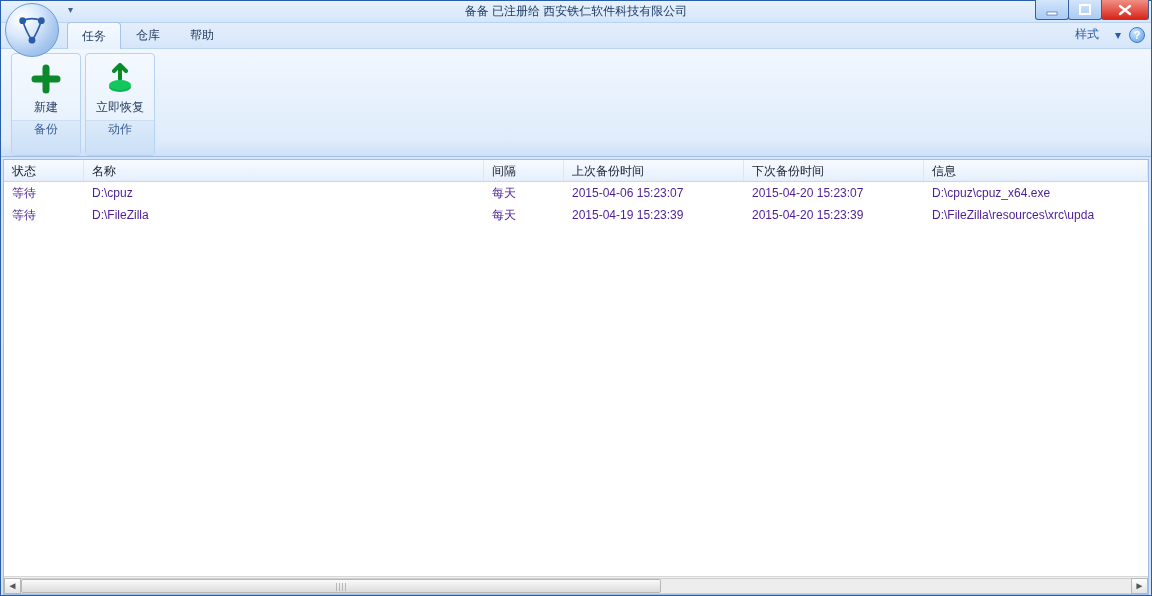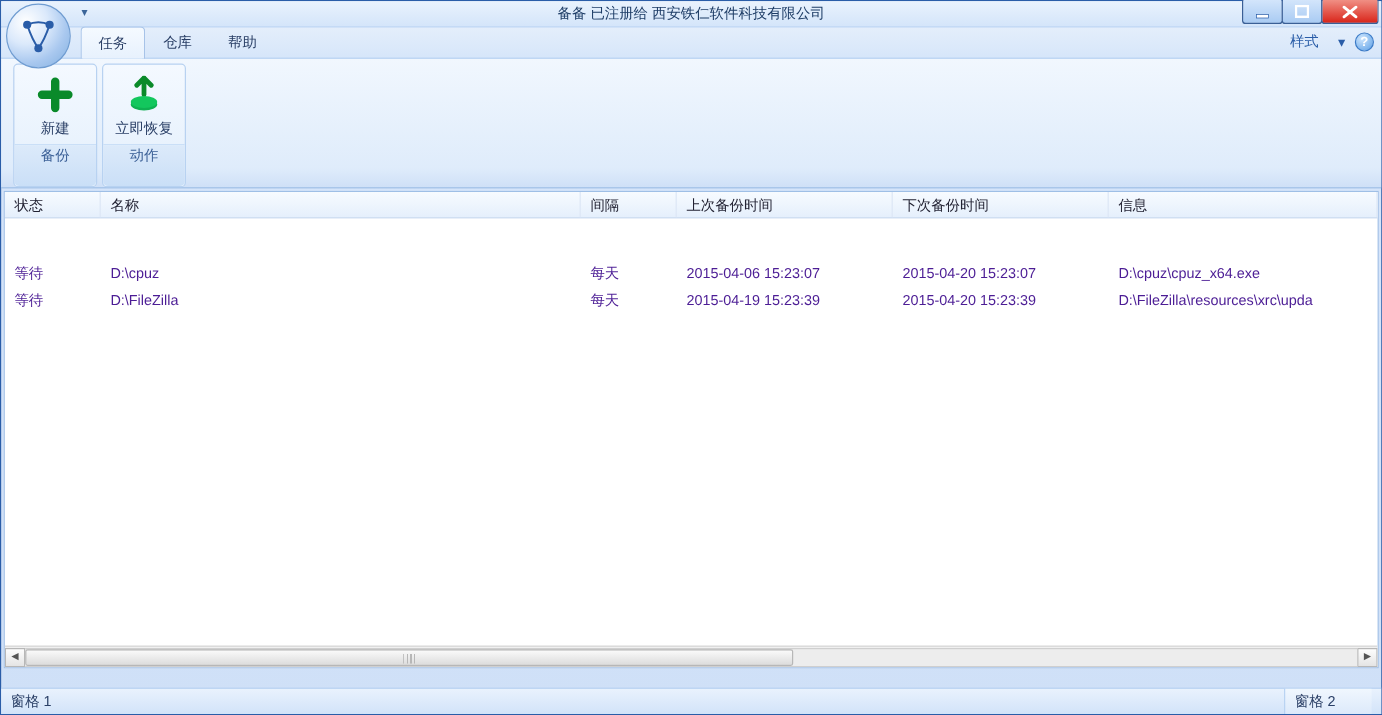--- a/index.html
+++ b/index.html
@@ -116,24 +116,23 @@
 .big-btn {
   width: 52px; display: flex; flex-direction: column; align-items: center;
   gap: 4px; padding: 4px 0; cursor: default;
 }
 .big-btn .lbl { color: #2a3f66; }
 .icon-box { width: 32px; height: 32px; display:flex; align-items:center; justify-content:center; }
 
 .content {
   flex: 1; display: flex; flex-direction: column;
   background: #fff;
-  margin: 2px 2px 16px 2px;
+  margin: 2px 2px 0 2px;
   border: 1px solid #9fbfe6;
   overflow: hidden;
-  gap: 35px;
 }
 .grid-header {
   display: flex; height: 22px;
   background: linear-gradient(to bottom,#f7fbff,#e5effc);
   border-bottom: 1px solid #c6d8ef;
 }
 .grid-header .col {
   padding: 3px 8px; color: #223; border-right: 1px solid #dce7f5;
   white-space: nowrap; overflow: hidden;
 }
@@ -281,18 +280,14 @@
       </div>
     <div class="hscroll">
       <div class="arrow">◄</div>
       <div class="track">
         <div class="thumb"></div>
       </div>
       <div class="arrow">►</div>
     </div>
   </div>
 
-  <div class="statusbar">
-    <div class="status-cell">窗格 1</div>
-    <div class="status-cell right">窗格 2</div>
-  </div>
 
 </div>
 
 </body></html>

